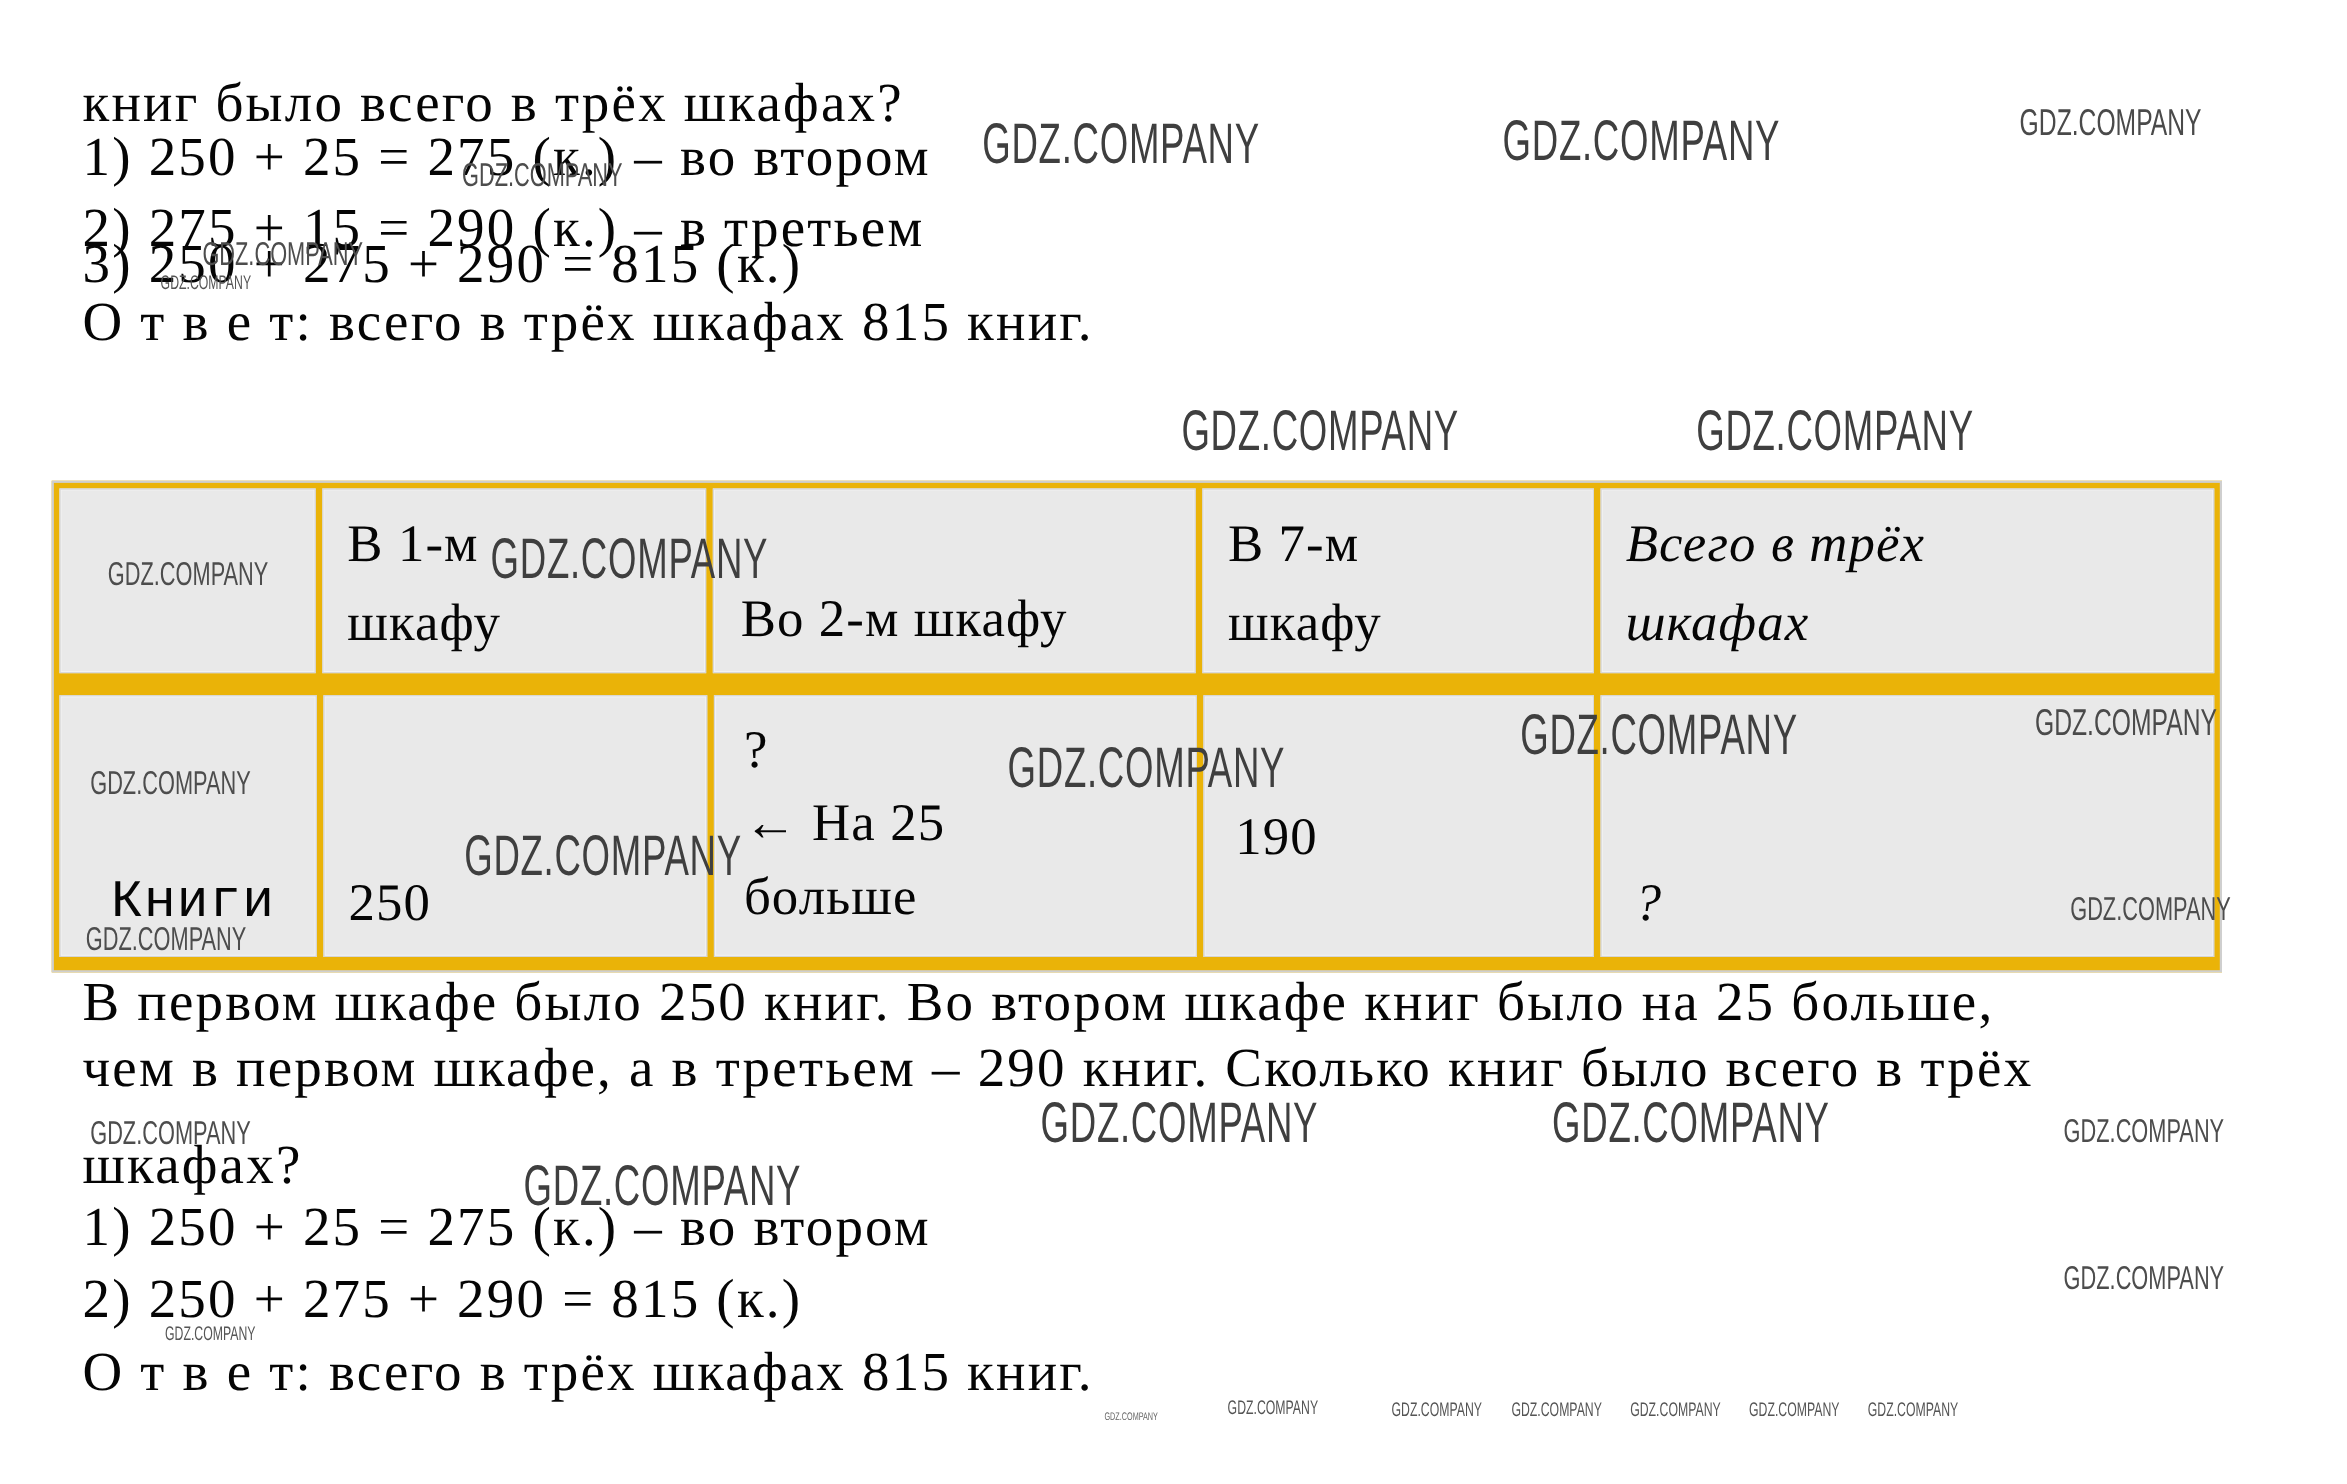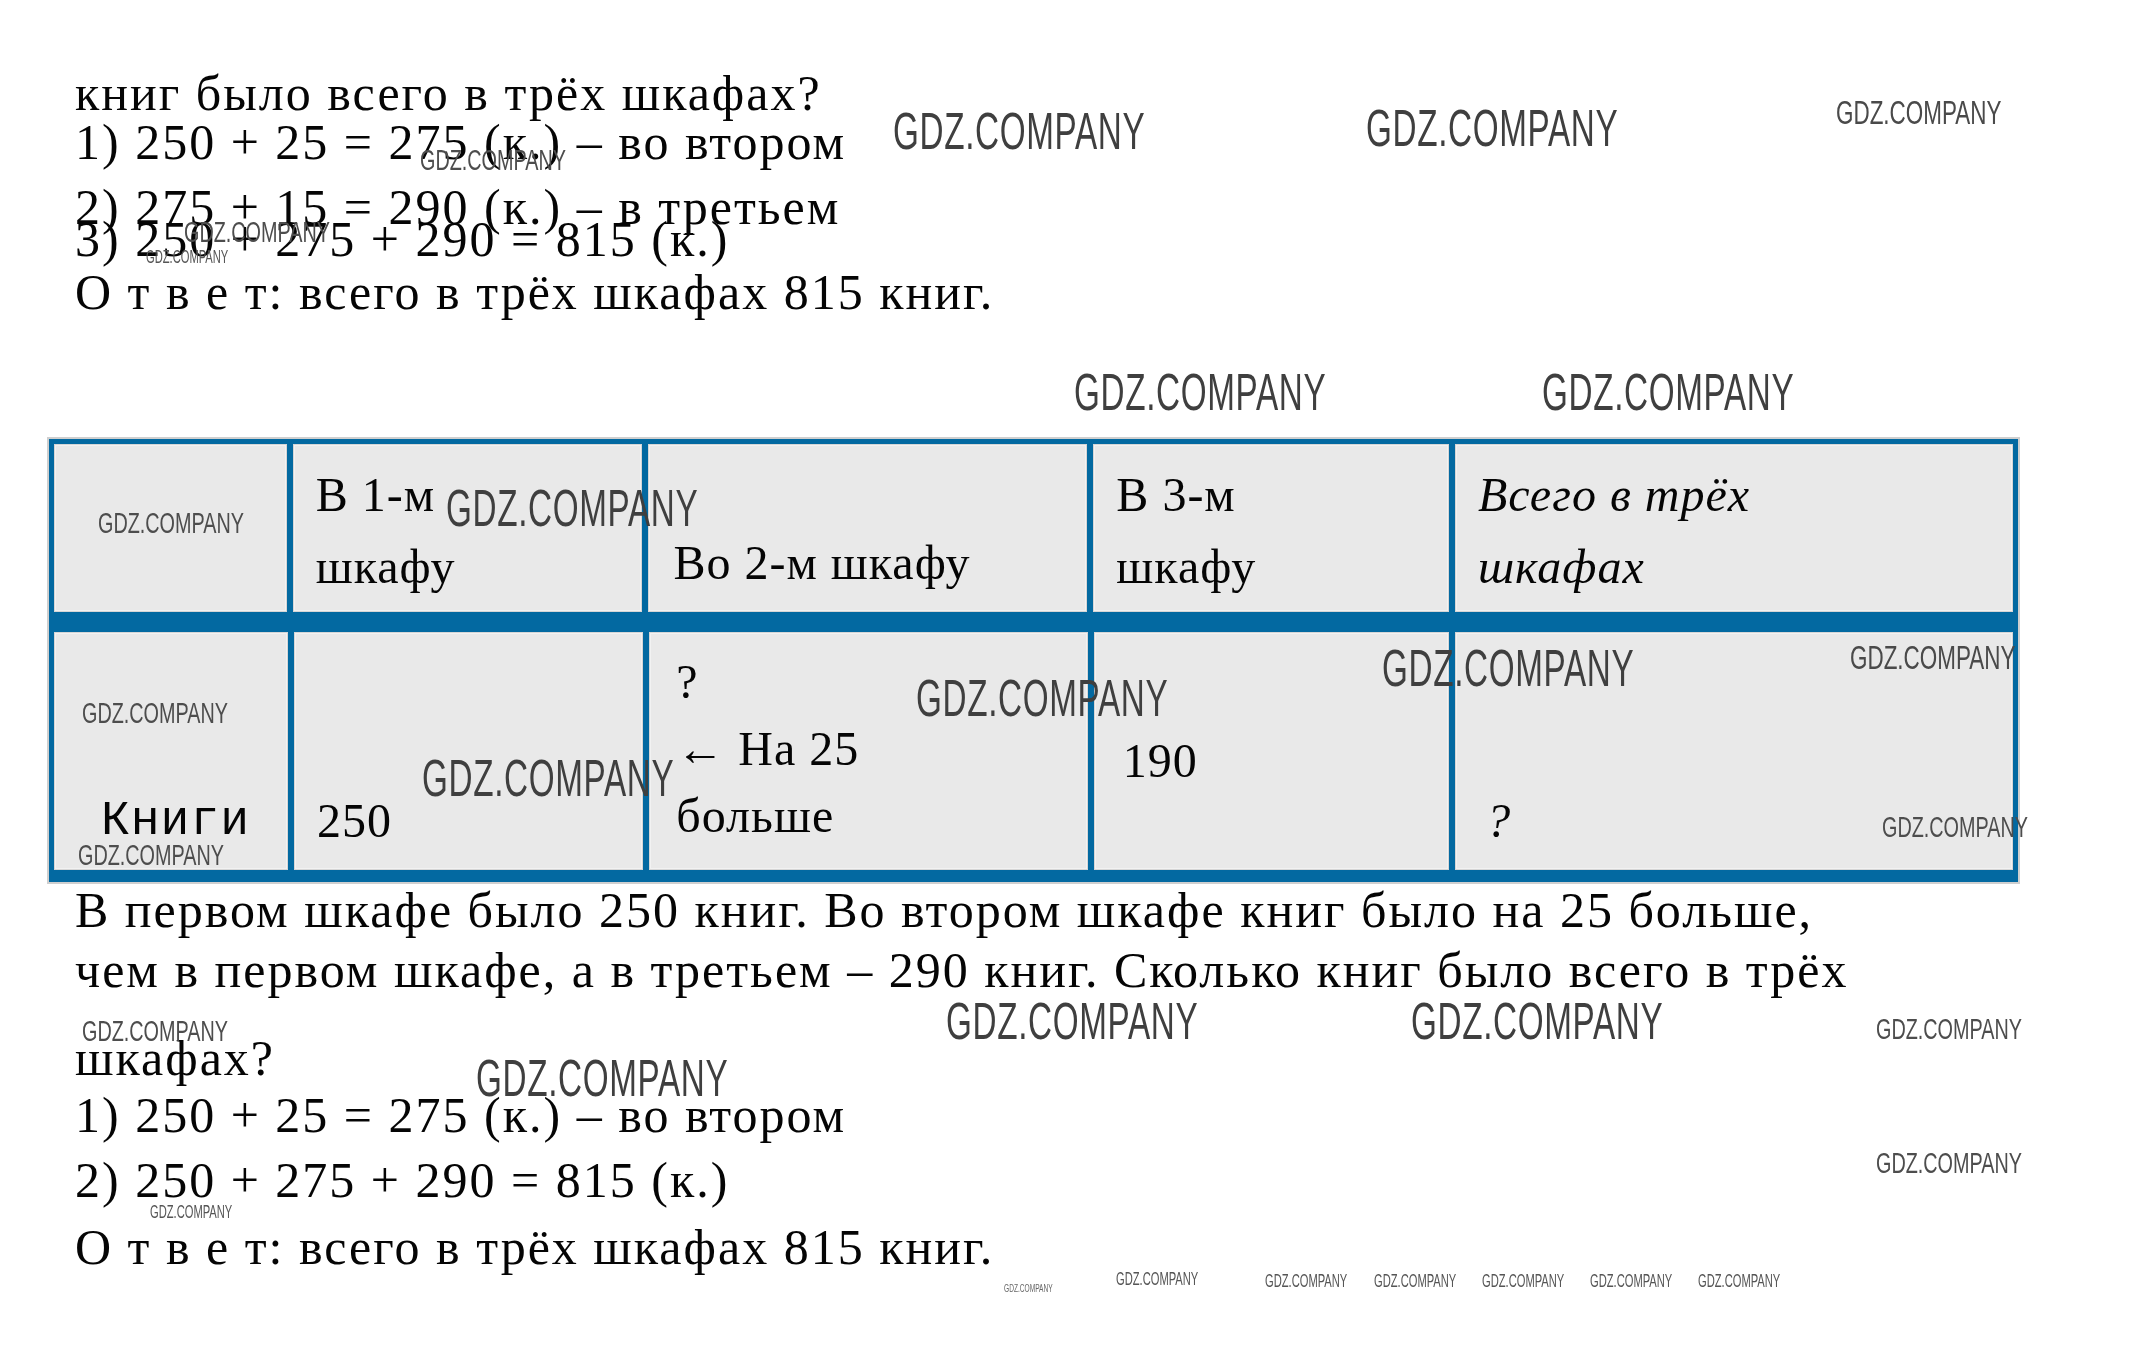--- a/index.html
+++ b/index.html
@@ -18,21 +18,21 @@
     font-size:50px;
     line-height:1;
     letter-spacing:2px;
     color:#050505;
   }
   
   .tbl{
     position:absolute;left:47px;top:437px;
     width:1973px;height:447px;
     box-sizing:border-box;
-    background:#0369a1;
+    background:#eab308;
     border:2px solid #cfcfcf;
     padding:5px;
     display:flex;flex-direction:column;
     gap:20px;
   }
   .tbl-row{display:flex;gap:6px;flex:0 0 auto;}
   .tbl-row.hdr{height:168px;}
   .tbl-row.dat{height:238px;}
   .cell{
     box-sizing:border-box;
@@ -81,21 +81,21 @@
   <div class="txt-line" style="top:267px">О т в е т: всего в трёх шкафах 815 книг.</div>
 
   <div class="tbl">
     <div class="tbl-row hdr">
       <div class="cell c1"></div>
       <div class="cell c2 two-line">В 1-м
 шкафу</div>
       <div class="cell c3 hdr-bottom">
           <span>Во 2-м шкафу</span>
         </div>
-      <div class="cell c4 two-line">В 3-м
+      <div class="cell c4 two-line">В 7-м
 шкафу</div>
       <div class="cell c5 two-line">Всего в трёх
 шкафах</div>
     </div>
     <div class="tbl-row dat">
       <div class="cell c1 pad-books">
           <span>Книги</span>
         </div>
       <div class="cell c2 pad-250">
           <span>250</span>

